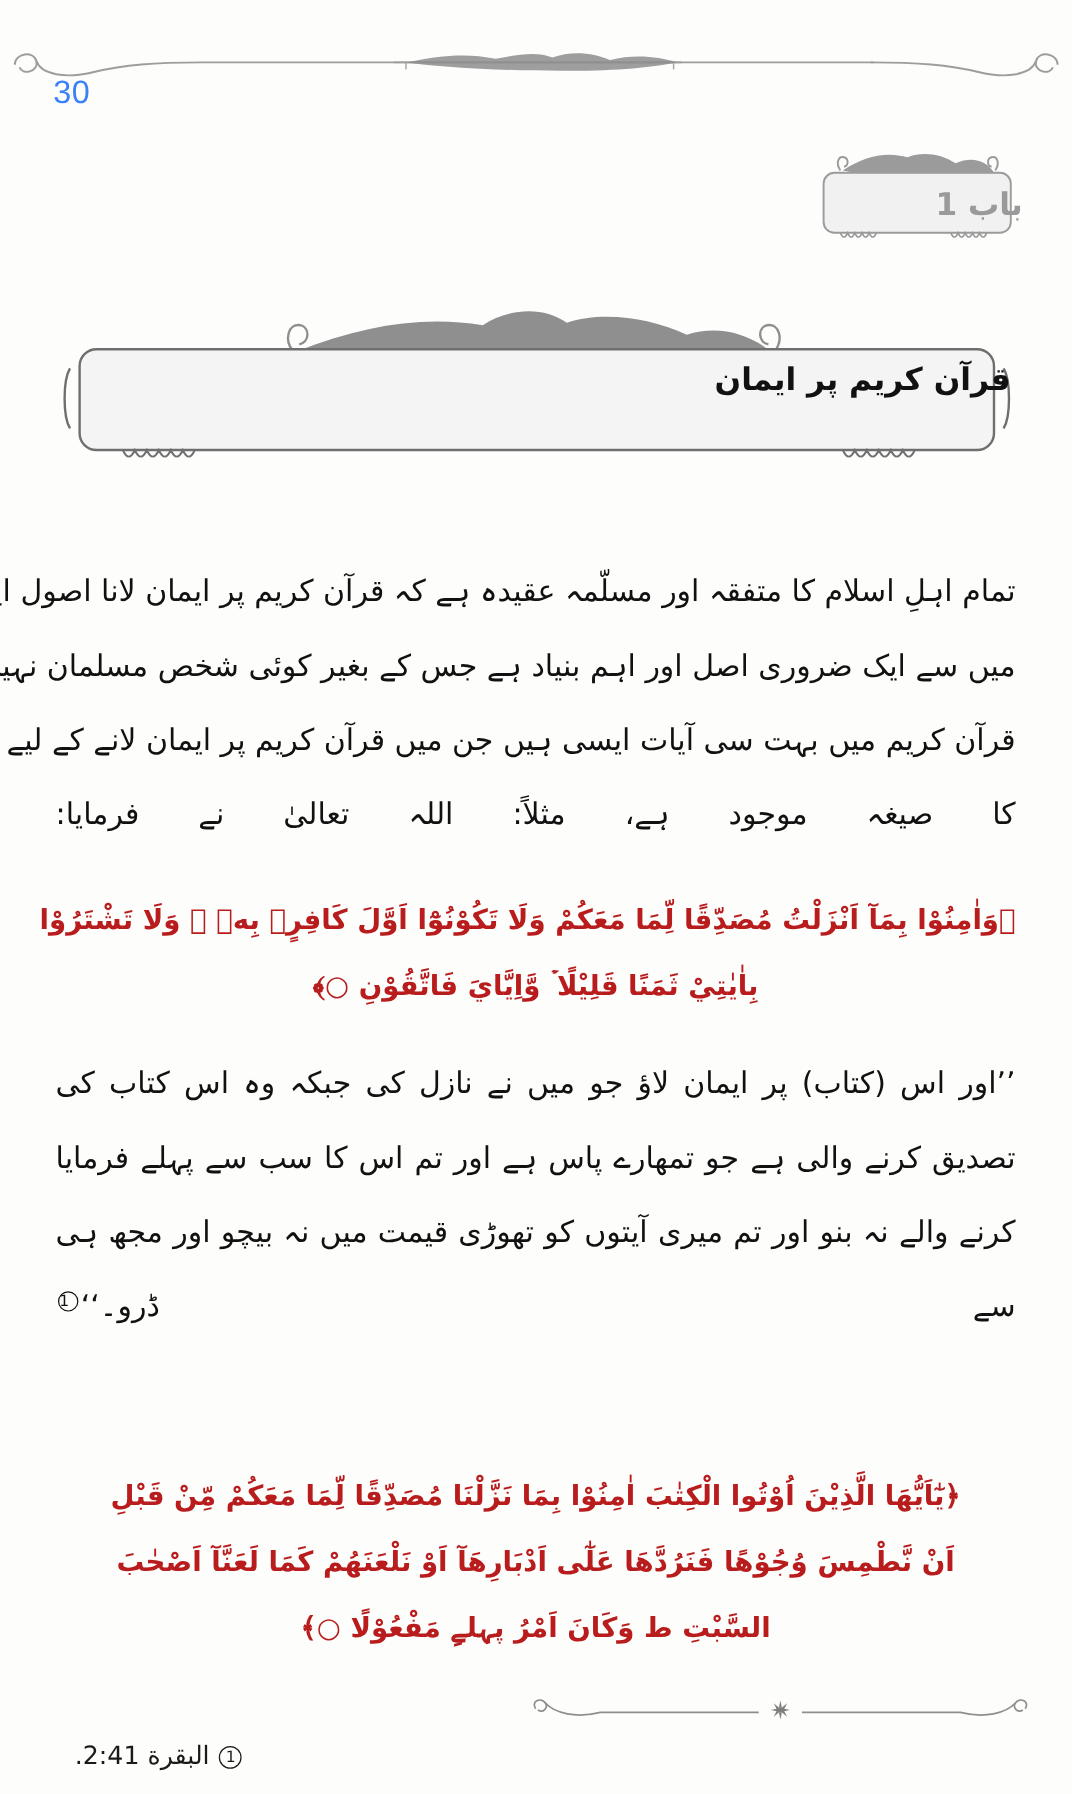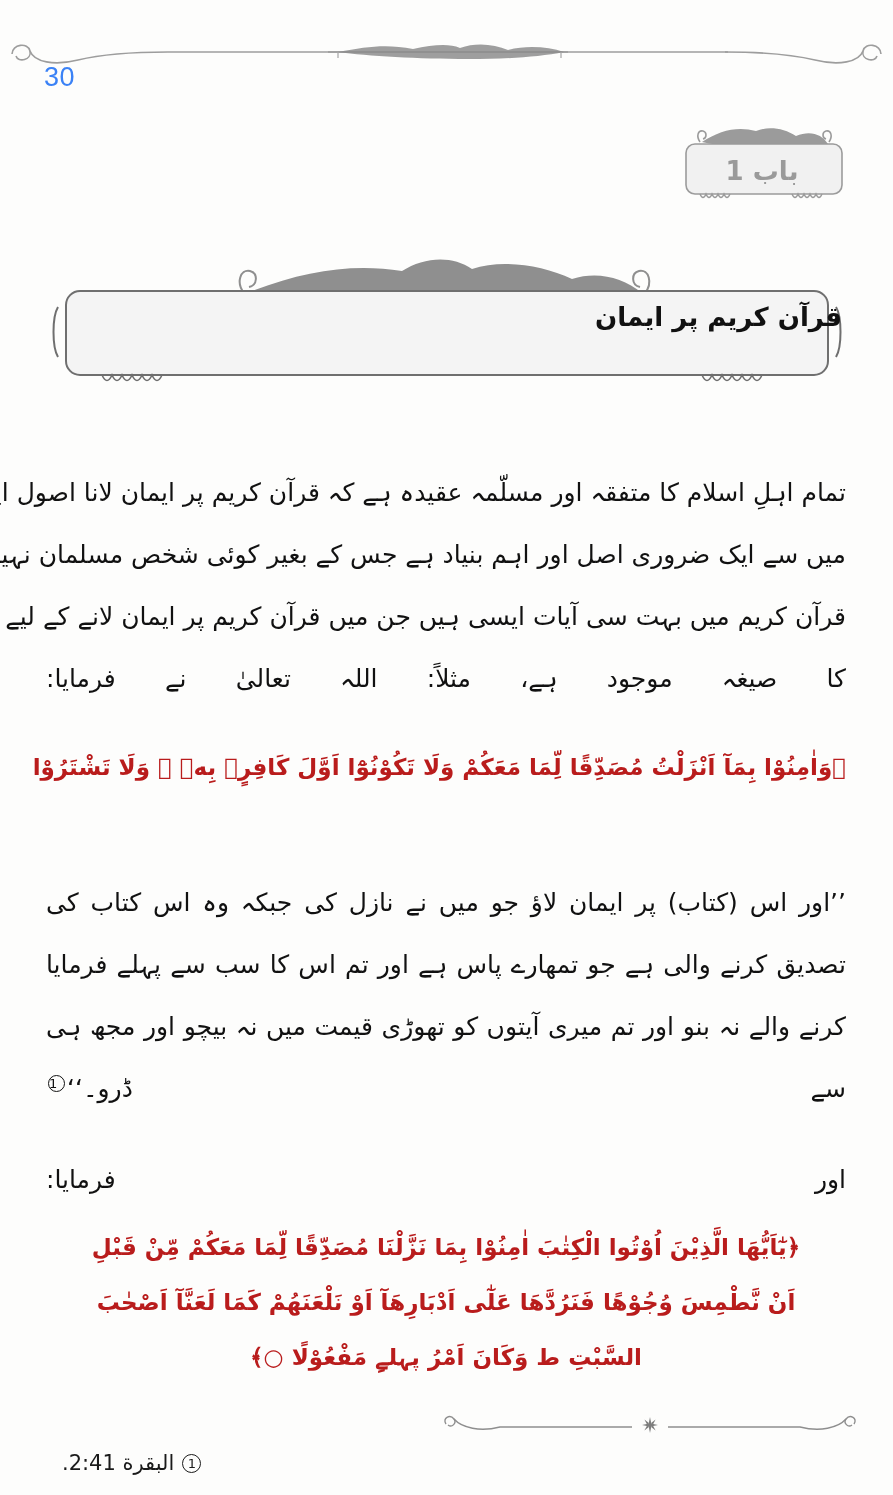--- a/index.html
+++ b/index.html
@@ -49,21 +49,21 @@
     left: 672px;
     width: 180px;
     height: 82px;
   }
   .chapter-badge-svg { display: block; width: 180px; height: 82px; }
   .chapter-badge-label {
     position: absolute;
     top: 30px;
     left: 0;
     width: 180px;
-    text-align: center;
+    text-align: right;
     font-family: "DejaVu Sans", sans-serif;
     font-size: 26px;
     font-weight: 700;
     color: #9a9a9a;
     direction: rtl;
     letter-spacing: 1px;
   }
 
   
   .title-banner-wrap {
@@ -271,34 +271,32 @@
 
   <div class="body-block" id="intro-block">
     <div class="urdu-line">تمام اہلِ اسلام کا متفقہ اور مسلّمہ عقیدہ ہے کہ قرآن کریم پر ایمان لانا اصول ایمانیات</div>
     <div class="urdu-line">میں سے ایک ضروری اصل اور اہم بنیاد ہے جس کے بغیر کوئی شخص مسلمان نہیں ہوسکتا۔</div>
     <div class="urdu-line">قرآن کریم میں بہت سی آیات ایسی ہیں جن میں قرآن کریم پر ایمان لانے کے لیے امر</div>
     <div class="urdu-line last">کا صیغہ موجود ہے، مثلاً: اللہ تعالیٰ نے فرمایا:</div>
   </div>
 
   <div class="verse-block" id="verse-one">
     <div class="verse-line">﴿وَاٰمِنُوْا بِمَآ اَنْزَلْتُ مُصَدِّقًا لِّمَا مَعَكُمْ وَلَا تَكُوْنُوْٓا اَوَّلَ كَافِرٍۢ بِهٖ ۠ وَلَا تَشْتَرُوْا</div>
+    <div class="verse-line">بِاٰيٰتِيْ ثَمَنًا قَلِيْلًا ۡ وَّاِيَّايَ فَاتَّقُوْنِ ○﴾</div>
   </div>
 
   <div class="body-block" id="translation-block">
     <div class="translation-line">’’اور اس (کتاب) پر ایمان لاؤ جو میں نے نازل کی جبکہ وہ اس کتاب کی</div>
     <div class="translation-line">تصدیق کرنے والی ہے جو تمھارے پاس ہے اور تم اس کا سب سے پہلے فرمایا</div>
     <div class="translation-line">کرنے والے نہ بنو اور تم میری آیتوں کو تھوڑی قیمت میں نہ بیچو اور مجھ ہی</div>
     <div class="translation-line left">
       <span>سے ڈرو۔‘‘</span><span class="footnote-marker">1</span>
     </div>
   </div>
 
-  <div class="body-block" id="and-said-block">
-    <div class="and-said-line">اور فرمایا:</div>
-  </div>
 
   <div class="verse-block" id="verse-two">
     <div class="verse-line">﴿يٰٓاَيُّهَا الَّذِيْنَ اُوْتُوا الْكِتٰبَ اٰمِنُوْا بِمَا نَزَّلْنَا مُصَدِّقًا لِّمَا مَعَكُمْ مِّنْ قَبْلِ</div>
     <div class="verse-line">اَنْ نَّطْمِسَ وُجُوْهًا فَنَرُدَّهَا عَلٰٓى اَدْبَارِهَآ اَوْ نَلْعَنَهُمْ كَمَا لَعَنَّآ اَصْحٰبَ</div>
     <div class="verse-line">السَّبْتِ ط وَكَانَ اَمْرُ پہلےِ مَفْعُوْلًا ○﴾</div>
   </div>
 
   <div class="footer-rule">
     <svg viewBox="0 0 420 26" width="420" height="26" xmlns="http://www.w3.org/2000/svg">
       <g fill="none" stroke="#8e8e8e" stroke-width="1.4">

